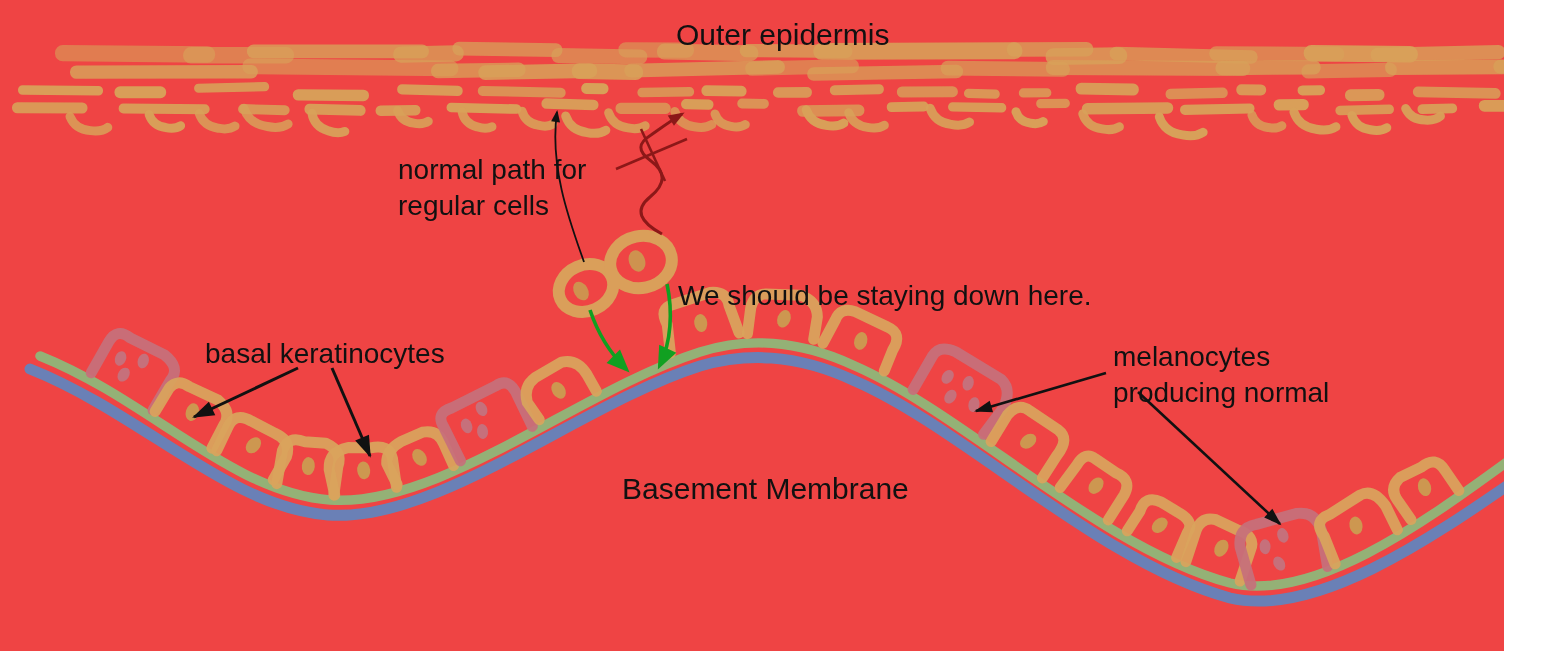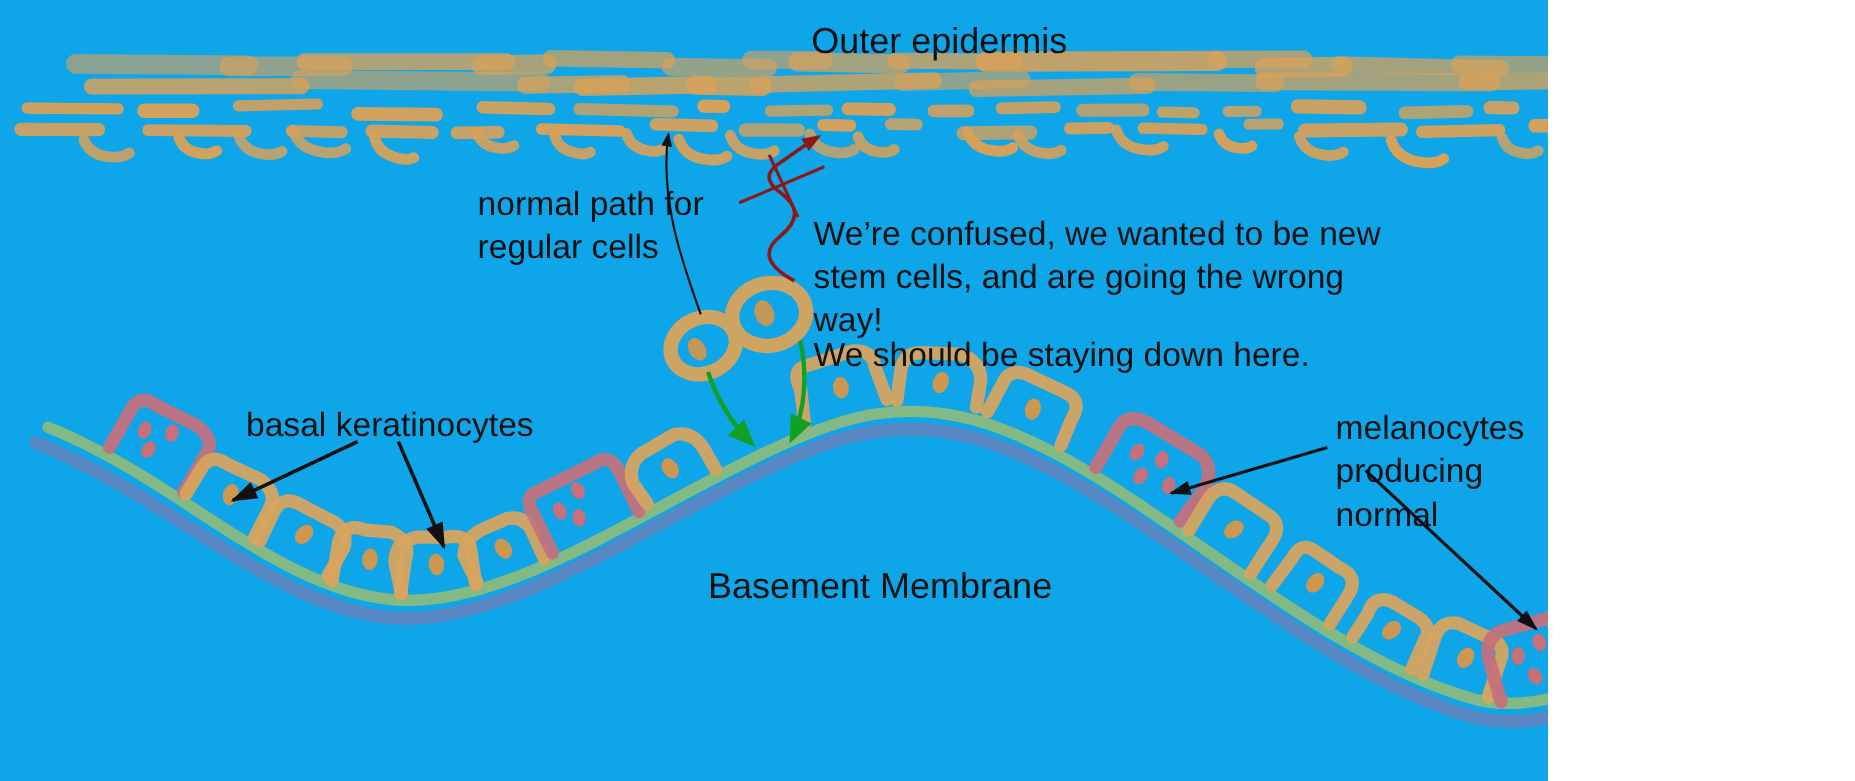--- a/index.html
+++ b/index.html
@@ -1,16 +1,16 @@
 <!DOCTYPE html>
 <html><head>
 <meta charset="utf-8">
 <style>
   html,body{margin:0;padding:0;background:#fff;}
-  .stage{position:relative;width:1290px;height:651px;background:#0ea5e9;overflow:hidden;
+  .stage{position:relative;width:1504px;height:651px;background:#ef4444;overflow:hidden;
          font-family:"Liberation Sans",sans-serif;}
   .stage svg{position:absolute;left:0;top:0;}
   .lbl{position:absolute;color:#111;font-size:28px;line-height:1.28;white-space:pre-line;}
   .big{font-size:30px;line-height:1.1;white-space:nowrap;}
 </style>
 </head>
 <body>
 
 <div class="stage">
 
@@ -238,21 +238,18 @@
     <path d="M 298 368 L 194 417" fill="none" stroke-width="3" marker-end="url(#mkBig)" stroke="#111111"></path>
     <path d="M 332 368 L 370 456" fill="none" stroke-width="3" marker-end="url(#mkBig)" stroke="#111111"></path>
 
     <path d="M 1106 373 L 976 411" fill="none" stroke-width="2.6" marker-end="url(#mkMed)" stroke="#111111"></path>
     <path d="M 1138 392 L 1280 524" fill="none" stroke-width="2.6" marker-end="url(#mkMed)" stroke="#111111"></path>
   </svg>
 
   <div class="lbl big" style="left:676px;top:18px">Outer epidermis</div>
   <div class="lbl" style="left:398px;top:152px">normal path for
 regular cells</div>
-  <div class="lbl" style="left:678px;top:177px">We’re confused, we wanted to be new
-stem cells, and are going the wrong
-way!</div>
   <div class="lbl" style="left:205px;top:336px">basal keratinocytes</div>
   <div class="lbl" style="left:678px;top:278px">We should be staying down here.</div>
-  <div class="lbl big" style="left:590px;top:472px">Basement Membrane</div>
+  <div class="lbl big" style="left:622px;top:472px">Basement Membrane</div>
   <div class="lbl" style="left:1113px;top:339px">melanocytes
 producing normal</div>
 </div>
 
 </body></html>

